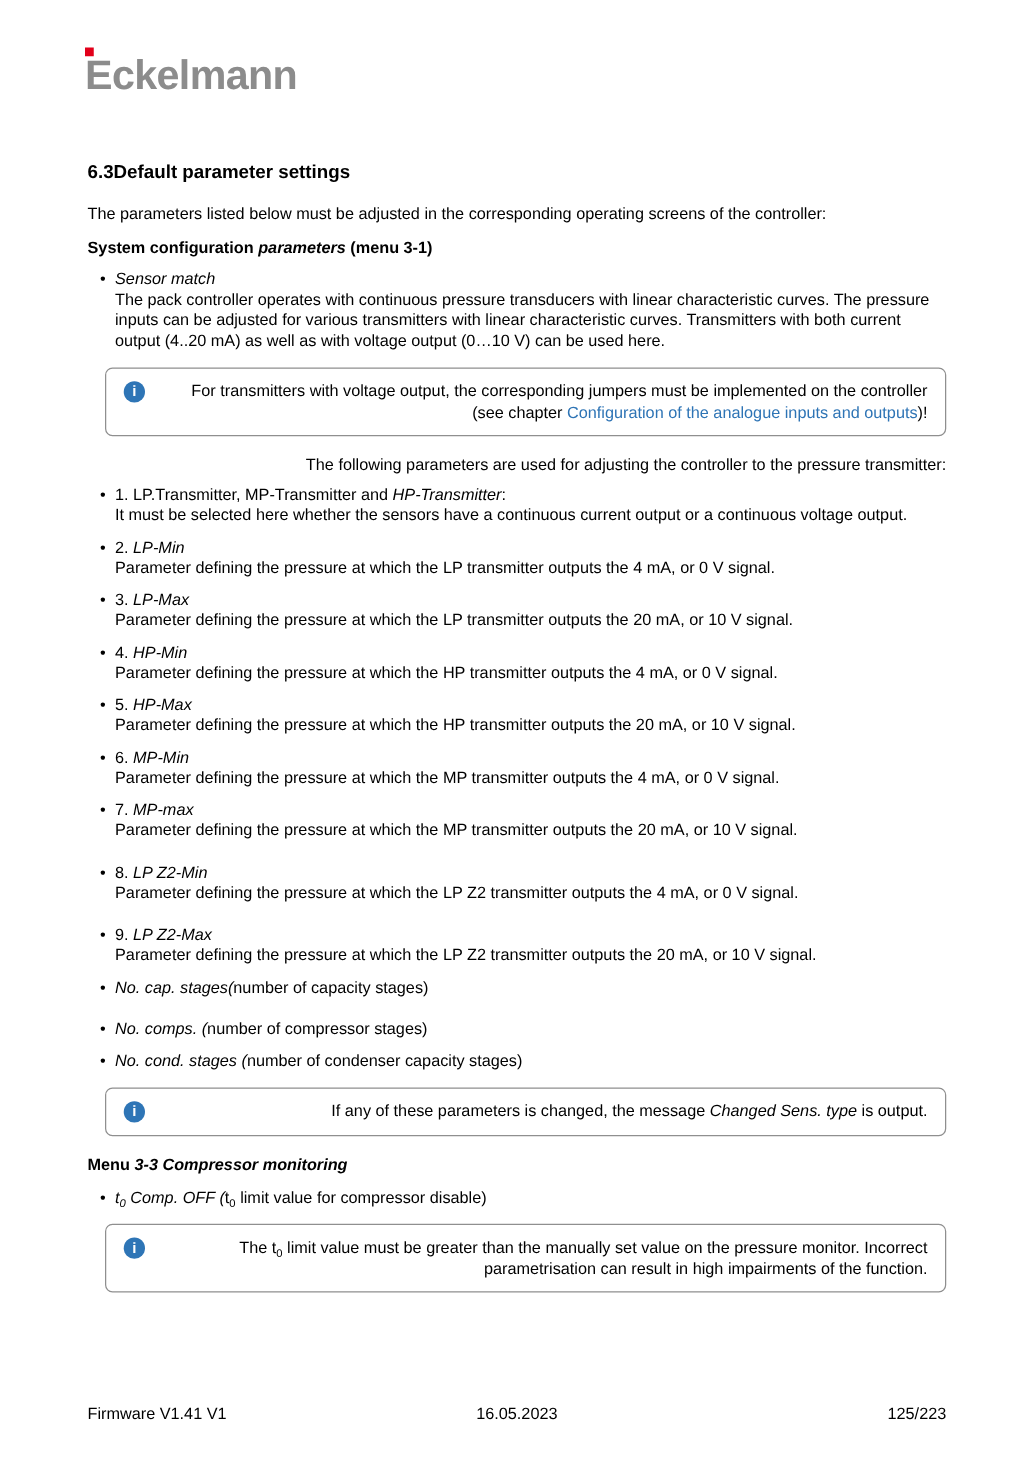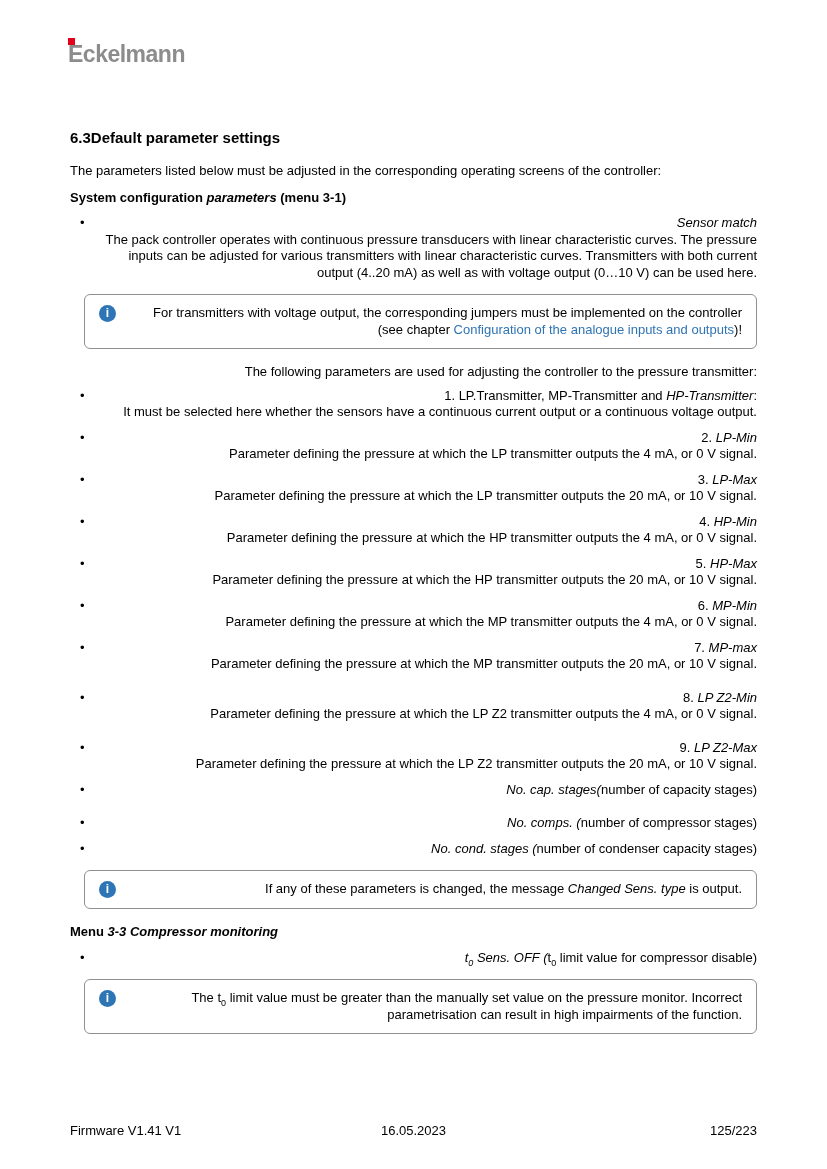--- a/index.html
+++ b/index.html
@@ -10,33 +10,33 @@
     background:#ffffff;
     font-family:"Liberation Sans","DejaVu Sans",sans-serif;
     font-size:13px;
     color:#000;
     line-height:1.27;
     overflow:hidden;
   }
   
   .logo{position:absolute;top:38px;left:68px;}
   .logo-mark{position:absolute;top:0;left:0;width:7px;height:7px;background:#e2001a;}
-  .logo-text{display:block;padding-top:5px;font-size:23px;font-weight:bold;color:#8c8c8c;letter-spacing:-0.5px;line-height:1;}
+  .logo-text{display:block;padding-top:5px;font-size:33px;font-weight:bold;color:#8c8c8c;letter-spacing:-0.5px;line-height:1;}
   
   .content{position:absolute;top:128px;left:70px;right:70px;}
   .section-heading{font-size:15px;font-weight:bold;margin:0 0 16px 0;}
   .heading-gap{}
   .para{margin:0 0 7px 0;}
   .subheading{font-weight:bold;margin:10px 0 9px 0;}
   .indent{padding-left:22px;text-align:right;}
   
   .bullet{position:relative;padding-left:22px;margin:0 0 9px 0;}
   .bullet::before{content:"\2022";position:absolute;left:10px;top:0;}
   .gap-top{margin-top:17px;}
-  .line{margin:0;text-align:right;}
+  .line{margin:0;}
   
   .infobox{
     display:flex;align-items:flex-start;gap:11px;
     border:1px solid #8f8f8f;border-radius:6px;
     padding:10px 14px;
     margin:13px 0 15px 14px;
   }
   .info-icon{
     flex:0 0 auto;width:17px;height:17px;border-radius:50%;
     background:#2e75b6;color:#fff;
@@ -141,21 +141,21 @@
     </div>
 
     <div class="infobox">
       <span class="info-icon">i</span>
       <p class="info-text"><span>If any of these parameters is changed, the message </span><i>Changed Sens. type</i><span> is output.</span></p>
     </div>
 
     <p class="para subheading"><span>Menu </span><i>3-3 Compressor monitoring</i></p>
 
     <div class="bullet">
-      <div class="line"><i><span>t</span><sub>0</sub><span> Sens. OFF (</span></i><span>t</span><sub>0</sub><span> limit value for compressor disable)</span></div>
+      <div class="line"><i><span>t</span><sub>0</sub><span> Comp. OFF (</span></i><span>t</span><sub>0</sub><span> limit value for compressor disable)</span></div>
     </div>
 
     <div class="infobox">
       <span class="info-icon">i</span>
       <p class="info-text"><span>The t</span><sub>0</sub><span> limit value must be greater than the manually set value on the pressure monitor. Incorrect parametrisation can result in high impairments of the function.</span></p>
     </div>
 
   </div>
 
   <div class="footer">

